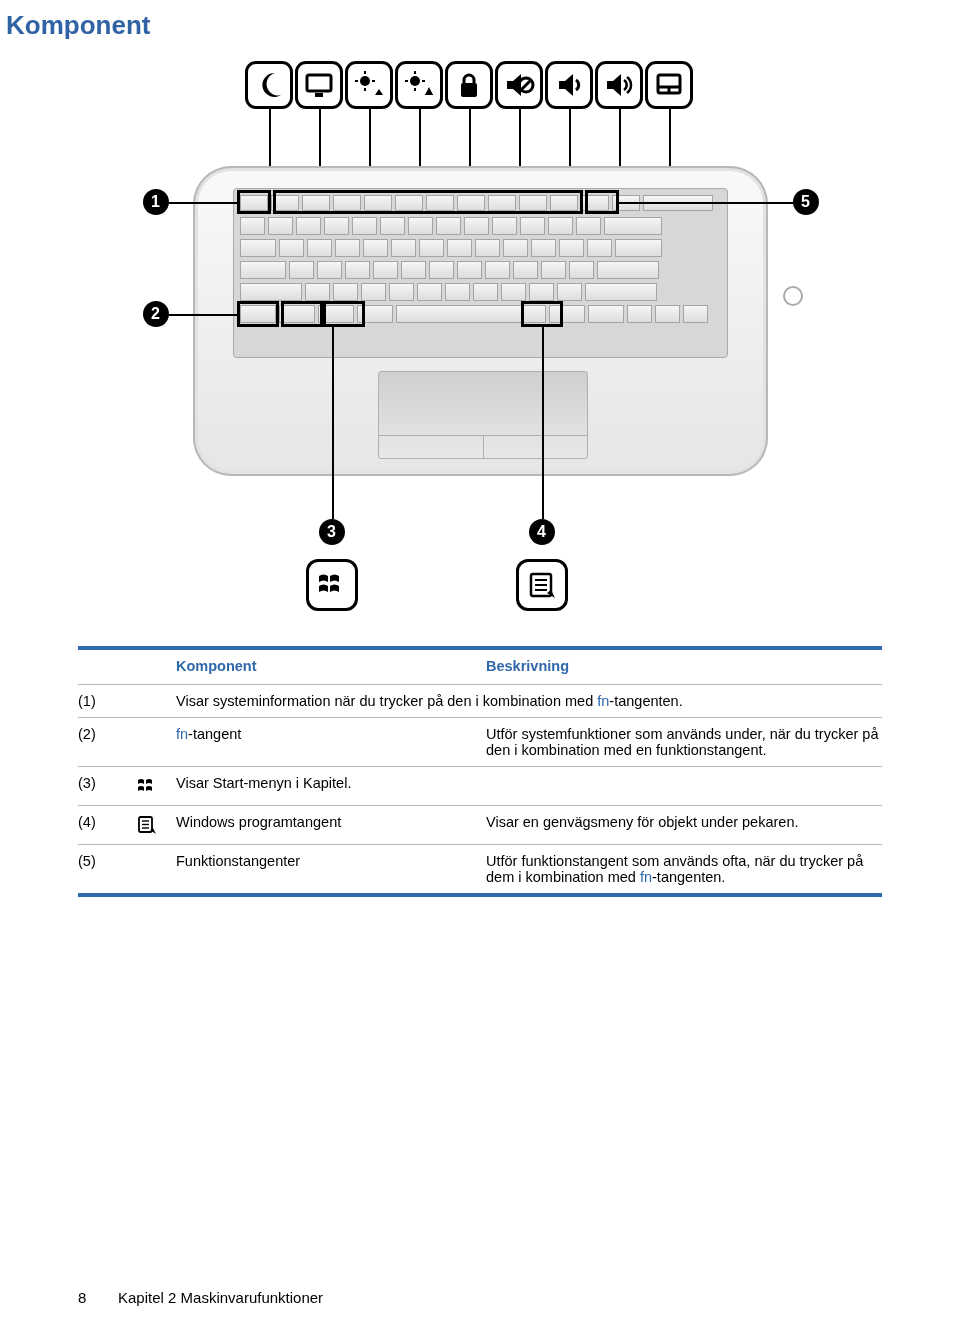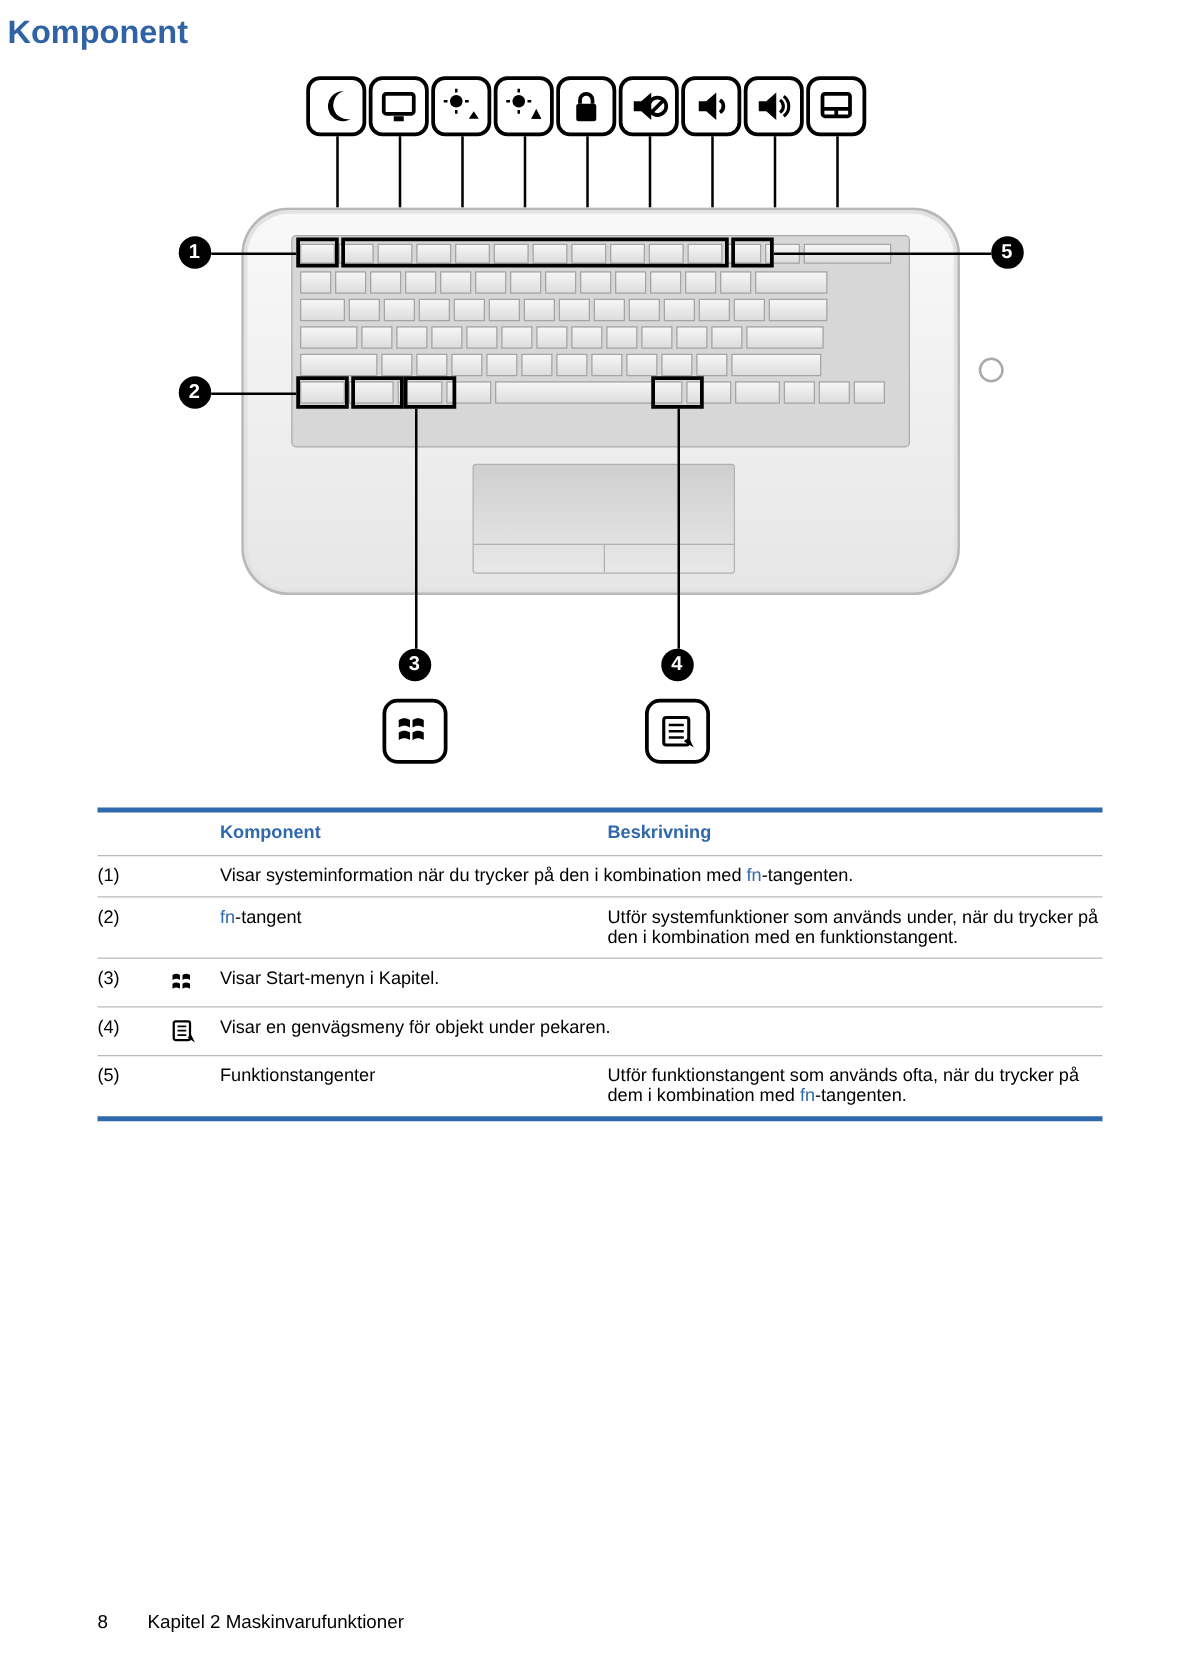--- a/index.html
+++ b/index.html
@@ -333,20 +333,21 @@
       <div class="c-num">(4)</div>
       <div class="c-icon">
         <svg viewBox="0 0 22 22">
             <rect x="3" y="3" width="13" height="15" rx="1.5" fill="none" stroke="#000" stroke-width="1.8"></rect>
             <line x1="6" y1="7" x2="13" y2="7" stroke="#000" stroke-width="1.4"></line>
             <line x1="6" y1="10.5" x2="13" y2="10.5" stroke="#000" stroke-width="1.4"></line>
             <line x1="6" y1="14" x2="13" y2="14" stroke="#000" stroke-width="1.4"></line>
             <polygon points="14,16 20,20 17,14" fill="#000"></polygon>
           </svg>
       </div>
+      <div class="c-comp">Windows programtangent</div>
       <div class="c-desc">Visar en genvägsmeny för objekt under pekaren.</div>
     </div>
 
     <div class="row last">
       <div class="c-num">(5)</div>
       <div class="c-icon"></div>
       <div class="c-comp">Funktionstangenter</div>
       <div class="c-desc"><span>Utför funktionstangent som används ofta, när du trycker på dem i kombination med </span><span class="fn">fn</span><span>-tangenten.</span></div>
     </div>
     <div class="bottomline"></div>

